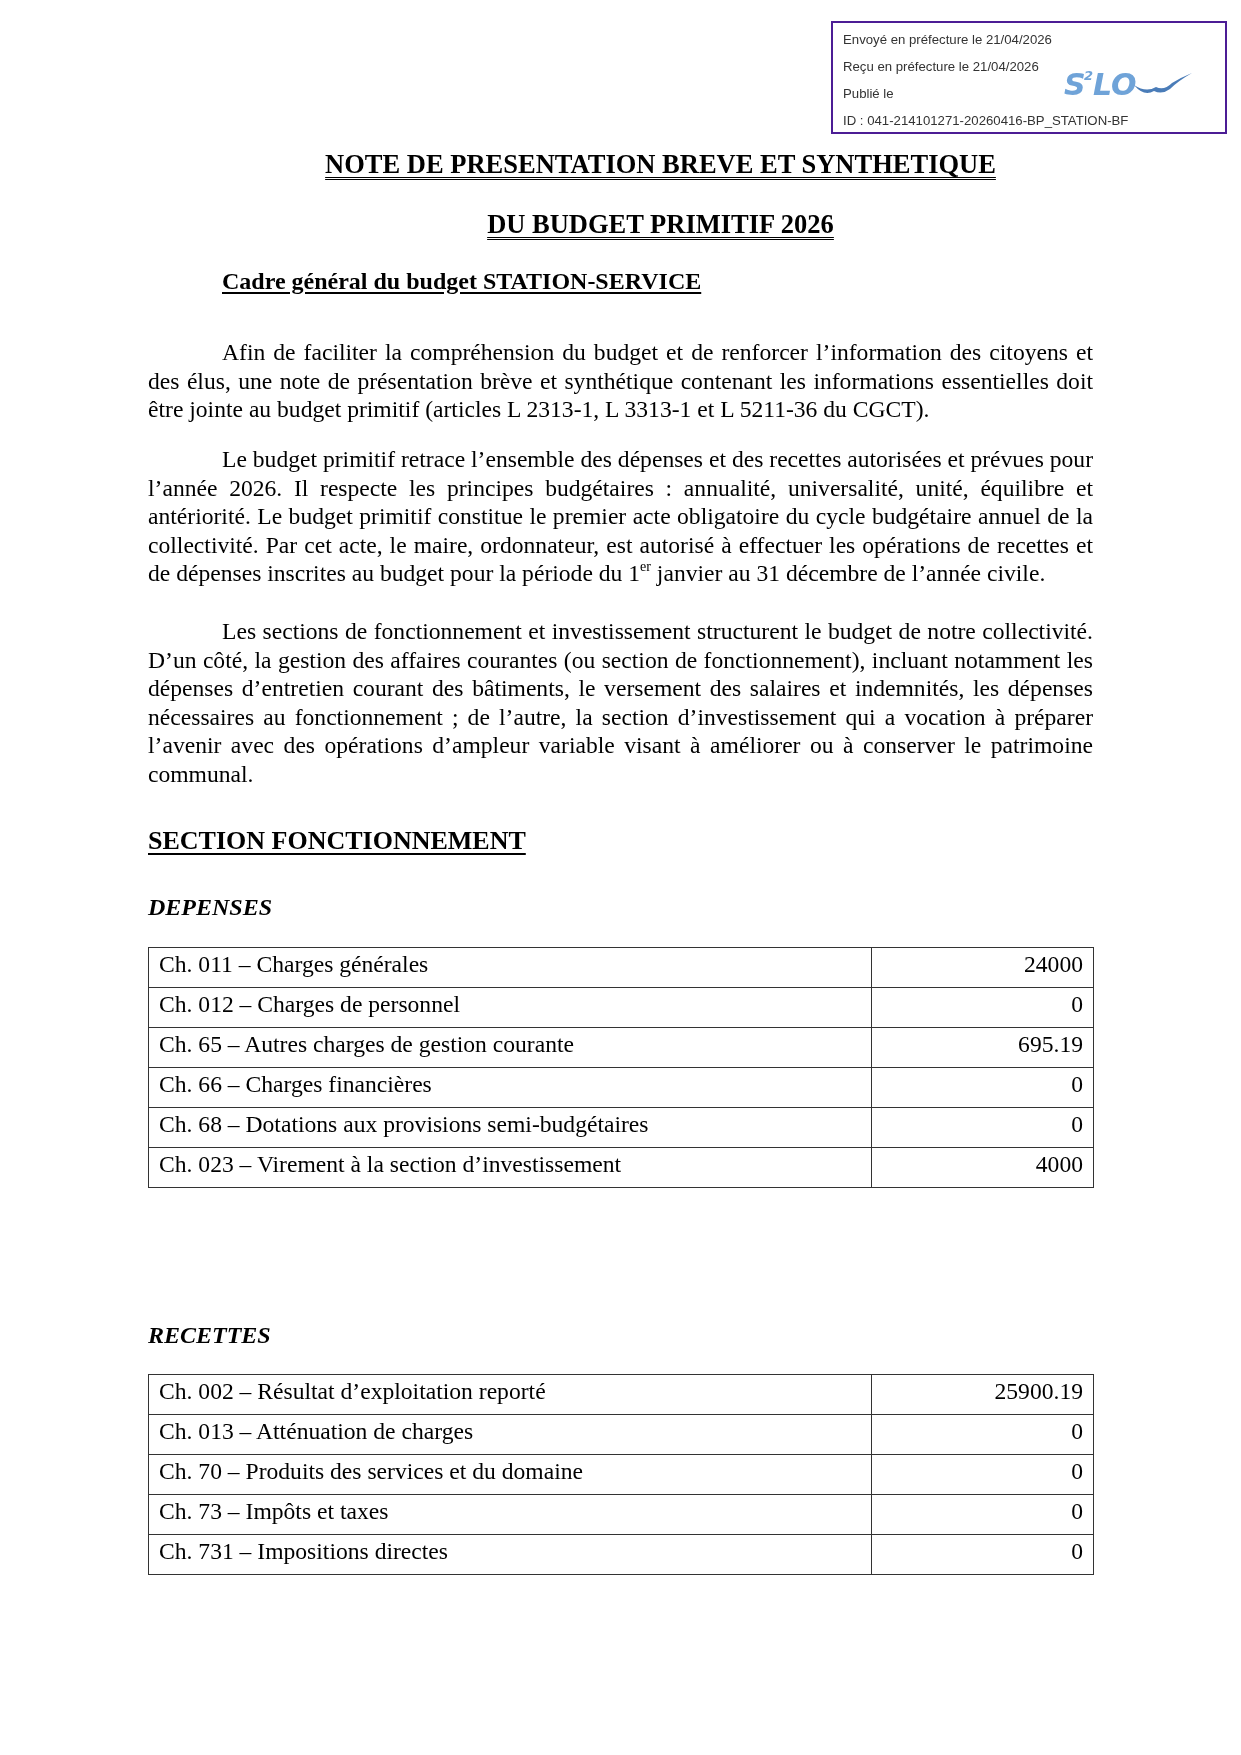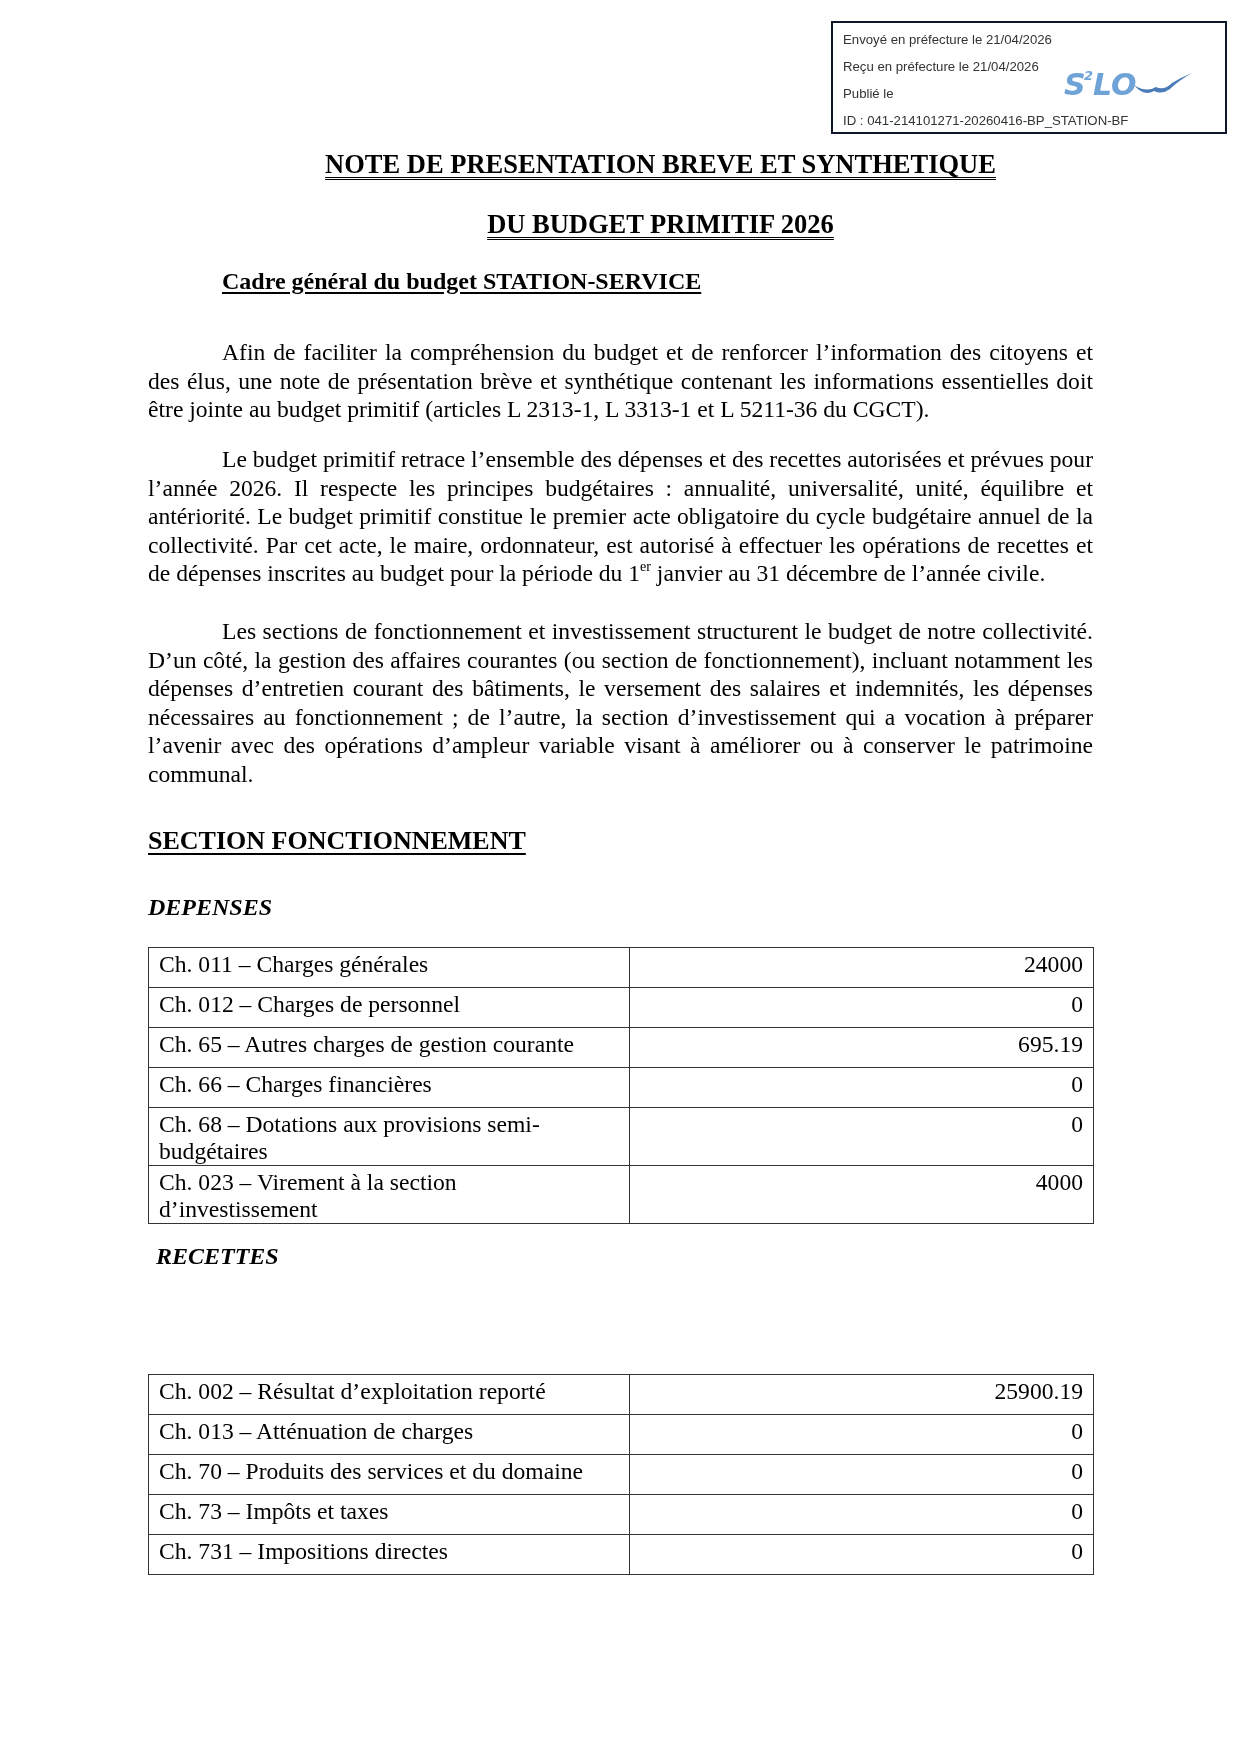--- a/index.html
+++ b/index.html
@@ -1,21 +1,21 @@
 <!DOCTYPE html>
 <html><head>
   <meta charset="utf-8">
   <style>
     html, body { margin: 0; padding: 0; background: #ffffff; }
     body { width: 1241px; height: 1755px; position: relative; overflow: hidden;
            font-family: "Liberation Serif", "DejaVu Serif", serif; color: #000; }
 
     
     .stamp { position: absolute; left: 831px; top: 21px; width: 396px; height: 113px;
-             border: 2px solid #0f172a; box-sizing: border-box;
+             border: 2px solid #4c1d95; box-sizing: border-box;
              font-family: "Liberation Sans", "DejaVu Sans", sans-serif; font-size: 13.2px; color: #333; }
     .stamp .line { position: absolute; left: 10px; white-space: nowrap; }
     .stamp .l1 { top: 9px; } .stamp .l2 { top: 36px; } .stamp .l3 { top: 63px; } .stamp .l4 { top: 90px; }
     .stamp .logo { position: absolute; left: 231px; top: 40px; width: 130px; height: 40px; }
     .logo-text { font-family: "DejaVu Sans", sans-serif; font-weight: bold; font-style: italic;
                  font-size: 30px; fill: #6fa3d8; }
     .logo-sup { font-size: 13px; }
 
     .title { position: absolute; left: 0; width: 1241px; text-align: center;
              font-weight: bold; font-size: 26.5px; padding-left: 40px; }
@@ -27,26 +27,26 @@
 
     .para { position: absolute; left: 148px; width: 945px; font-size: 23.6px; line-height: 28.6px;
             text-align: justify; margin: 0; }
     .para .indent { display: inline-block; width: 74px; }
     .p1 { top: 338px; } .p2 { top: 445px; } .p3 { top: 617px; }
     sup { font-size: 14px; line-height: 0; vertical-align: 10px; }
 
     .section-title { position: absolute; left: 148px; top: 826px; font-weight: bold; font-size: 26px;
                      text-decoration: underline; text-underline-offset: 4px; text-decoration-thickness: 2px; }
     .subhead { position: absolute; left: 148px; font-weight: bold; font-style: italic; font-size: 24px; }
-    .sh-dep { top: 894px; text-align: right; } .sh-rec { top: 1243px; margin-left: 8px; }
+    .sh-dep { top: 894px; text-align: right; } .sh-rec { top: 1322px; }
 
     table.budget { position: absolute; left: 148px; width: 946px; border-collapse: collapse; font-size: 23.6px; }
     table.budget td { border: 1.5px solid #333; height: 40px; padding: 0 10px; box-sizing: border-box;
                       vertical-align: top; padding-top: 3px; }
-    table.budget td.label { width: 481px; margin-left: 16px; }
+    table.budget td.label { width: 723px; margin-left: 16px; }
     table.budget td.value { text-align: right; }
     table.budget tr.total td { font-weight: bold; }
     .tbl-dep { top: 947px; } .tbl-rec { top: 1374px; }
   </style>
 </head>
 <body>
 
 <div class="stamp">
   <div class="line l1">Envoyé en préfecture le 21/04/2026</div>
   <div class="line l2">Reçu en préfecture le 21/04/2026</div>

